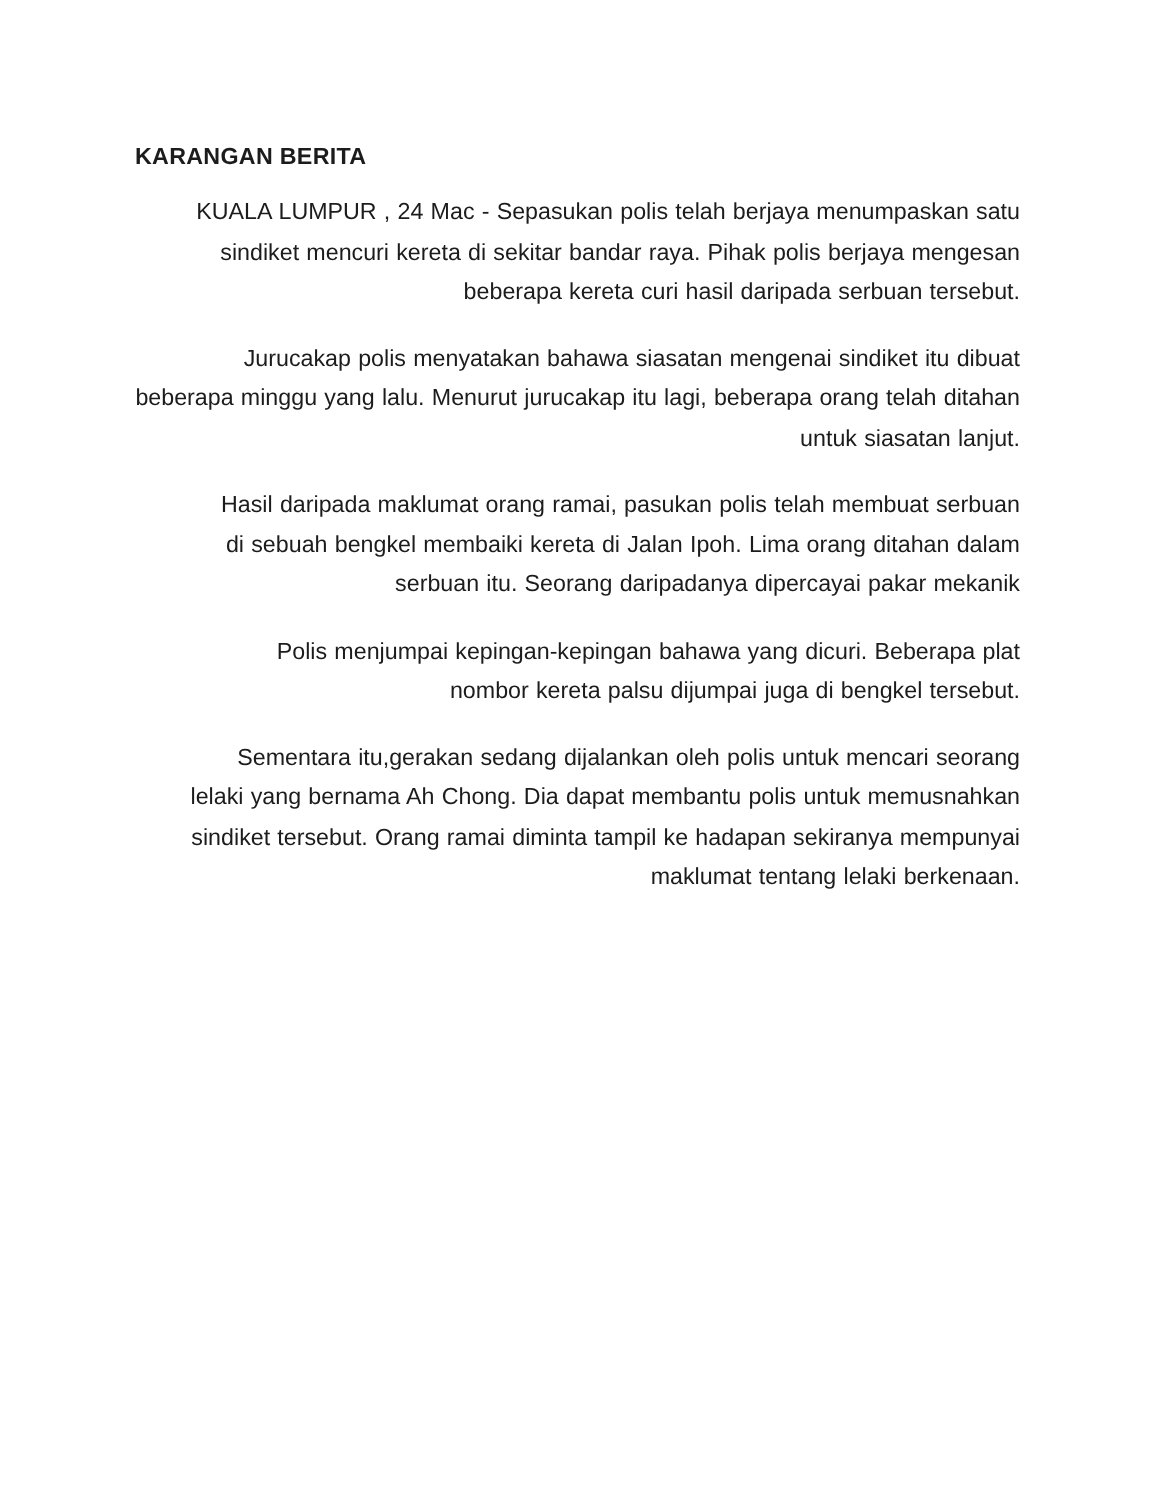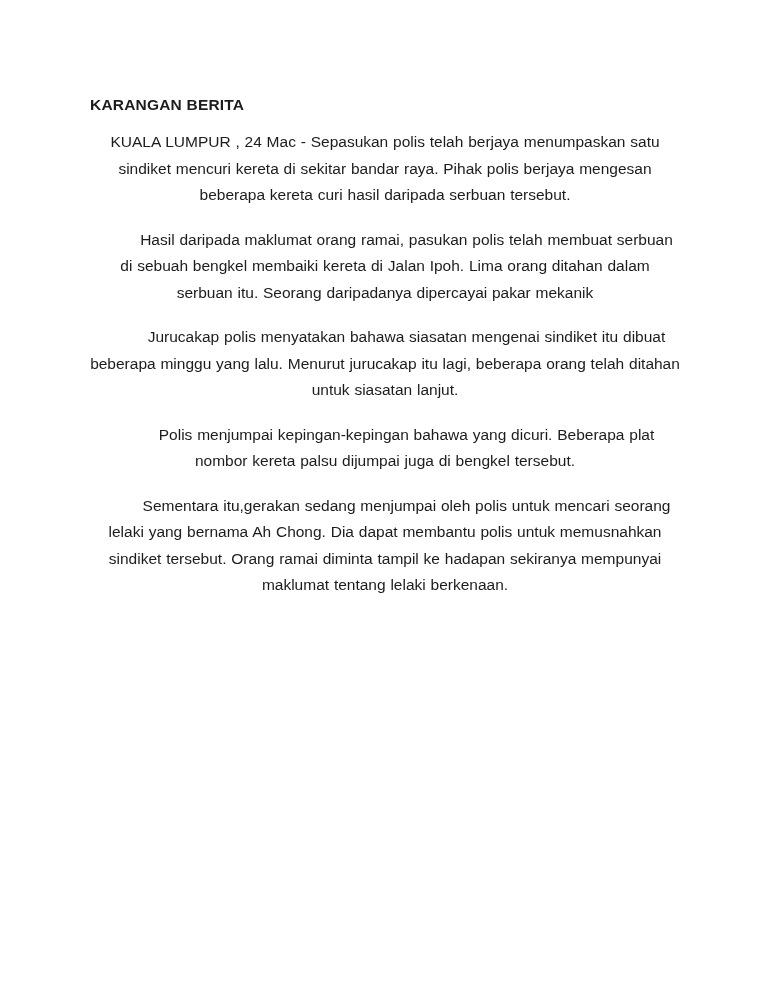--- a/index.html
+++ b/index.html
@@ -29,33 +29,33 @@
     margin: 0 0 11px 0;
     line-height: 26px;
   }
   .doc-body {
     width: 590px;
   }
   .doc-paragraph {
     font-size: 15.5px;
     line-height: 26.5px;
     margin: 0 0 18px 0;
-    text-align: center;
+    text-align: right;
     word-spacing: 0.5px;
   }
   
   .doc-paragraph + .doc-paragraph {
     text-indent: 43px;
   }
 </style>
 </head>
 <body>
 
 <div class="page">
   <h1 class="doc-title">KARANGAN BERITA</h1>
   <div class="doc-body">
       <p class="doc-paragraph">KUALA LUMPUR , 24 Mac - Sepasukan polis telah berjaya menumpaskan satu sindiket mencuri kereta di sekitar bandar raya. Pihak polis berjaya mengesan beberapa kereta curi hasil daripada serbuan tersebut.</p>
+      <p class="doc-paragraph">Jurucakap polis menyatakan bahawa siasatan mengenai sindiket itu dibuat beberapa minggu yang lalu. Menurut jurucakap itu lagi, beberapa orang telah ditahan untuk siasatan lanjut.</p>
       <p class="doc-paragraph">Hasil daripada maklumat orang ramai, pasukan polis telah membuat serbuan di sebuah bengkel membaiki kereta di Jalan Ipoh. Lima orang ditahan dalam serbuan itu. Seorang daripadanya dipercayai pakar mekanik</p>
-      <p class="doc-paragraph">Jurucakap polis menyatakan bahawa siasatan mengenai sindiket itu dibuat beberapa minggu yang lalu. Menurut jurucakap itu lagi, beberapa orang telah ditahan untuk siasatan lanjut.</p>
       <p class="doc-paragraph">Polis menjumpai kepingan-kepingan bahawa yang dicuri. Beberapa plat nombor kereta palsu dijumpai juga di bengkel tersebut.</p>
-      <p class="doc-paragraph">Sementara itu,gerakan sedang menjumpai oleh polis untuk mencari seorang lelaki yang bernama Ah Chong. Dia dapat membantu polis untuk memusnahkan sindiket tersebut. Orang ramai diminta tampil ke hadapan sekiranya mempunyai maklumat tentang lelaki berkenaan.</p>
+      <p class="doc-paragraph">Sementara itu,gerakan sedang dijalankan oleh polis untuk mencari seorang lelaki yang bernama Ah Chong. Dia dapat membantu polis untuk memusnahkan sindiket tersebut. Orang ramai diminta tampil ke hadapan sekiranya mempunyai maklumat tentang lelaki berkenaan.</p>
     </div>
 </div>
 
 </body></html>

